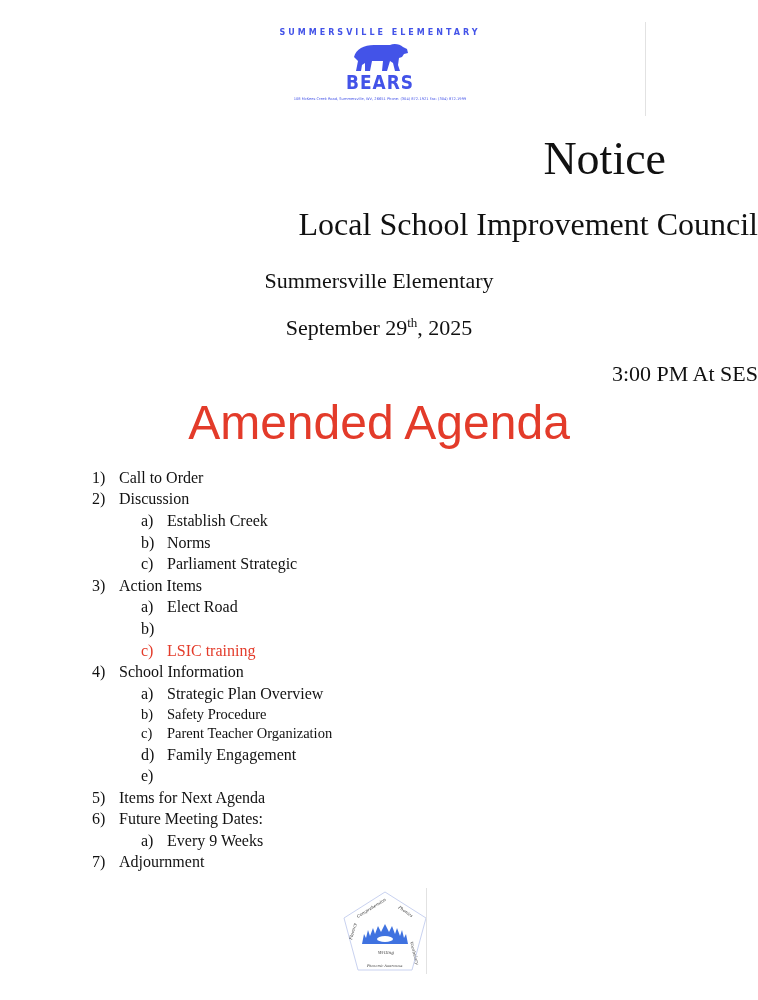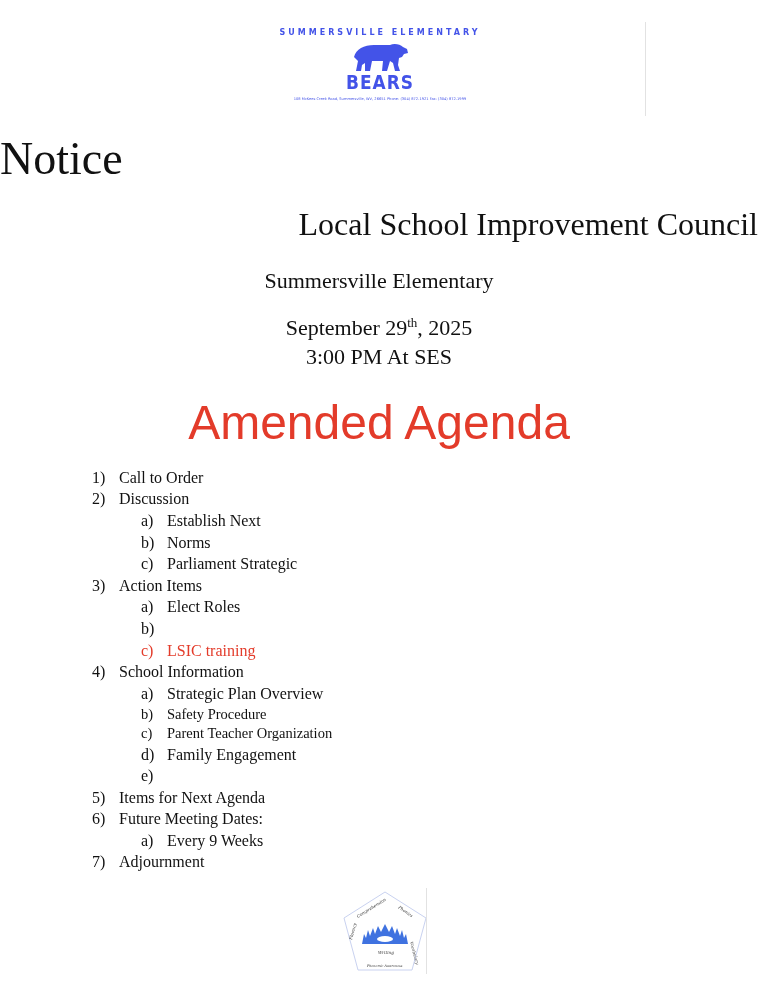--- a/index.html
+++ b/index.html
@@ -7,26 +7,26 @@
   body { position: relative; font-family: "DejaVu Serif", "Liberation Serif", serif; color: #111; }
 
   .header-logo { position: absolute; left: 250px; top: 24px; width: 260px; height: 96px; text-align: center; }
   .school-name { font-family: "DejaVu Sans", sans-serif; font-weight: bold; font-size: 8px; letter-spacing: 3px; color: #4353e8; margin-top: 4px; }
   .bear-icon { display: block; margin: 4px auto 0; width: 60px; height: 32px; }
   .bears-word { font-family: "DejaVu Sans", sans-serif; font-weight: bold; font-size: 17px; color: #4353e8; letter-spacing: 1px; line-height: 18px; transform: scaleY(1.15); }
   .address { font-family: "DejaVu Sans", sans-serif; font-size: 3.6px; color: #4353e8; margin-top: 6px; white-space: nowrap; }
 
   .vline-top { position: absolute; left: 645px; top: 22px; width: 1px; height: 94px; background: #e2e2e2; }
 
-  .title { position: absolute; top: 132px; left: 0; width: 666px; text-align: left; font-family: "Liberation Serif", serif; font-size: 46px; line-height: 54px; color: #111; }
+  .title { position: absolute; top: 132px; left: 0; width: 666px; text-align: right; font-family: "Liberation Serif", serif; font-size: 46px; line-height: 54px; color: #111; }
   .subtitle { position: absolute; top: 204px; left: 0; width: 758px; text-align: right; font-family: "Liberation Serif", serif; font-size: 32px; line-height: 40px; color: #111; }
   .school-line { position: absolute; top: 266px; left: 0; width: 758px; text-align: center; font-family: "Liberation Serif", serif; font-size: 22px; line-height: 30px; }
   .date-line { position: absolute; top: 314px; left: 0; width: 758px; text-align: center; font-family: "Liberation Serif", serif; font-size: 22px; line-height: 28px; }
   .date-line sup { font-size: 13px; vertical-align: 8px; line-height: 0; }
-  .time-line { position: absolute; top: 343px; left: 0; width: 758px; text-align: center; font-family: "Liberation Serif", serif; font-size: 22px; line-height: 28px; }
+  .time-line { position: absolute; top: 360px; left: 0; width: 758px; text-align: right; font-family: "Liberation Serif", serif; font-size: 22px; line-height: 28px; }
   .amended { position: absolute; top: 394px; left: 0; width: 758px; text-align: center; font-family: Liberation Sans, sans-serif; font-size: 48px; line-height: 58px; color: #e33b2a; }
 
   .agenda { position: absolute; left: 92px; top: 467px; width: 500px; font-family: "Liberation Serif", serif; font-size: 16px; color: #111; }
   .item { display: flex; height: 21.6px; align-items: center; }
   .item .num { width: 27px; flex: none; }
   .sub { display: flex; height: 21.6px; align-items: center; padding-left: 49px; }
   .sub .num { width: 26px; flex: none; }
   .sub.small { font-size: 14.5px; height: 19.6px; }
   .red { color: #e33b2a; }
 
@@ -58,38 +58,38 @@
       <span class="num">1)</span>
       <span>Call to Order</span>
     </div>
 
   <div class="item">
       <span class="num">2)</span>
       <span>Discussion</span>
     </div>
   <div class="sub">
       <span class="num">a)</span>
-      <span>Establish Next</span>
+      <span>Establish Creek</span>
     </div>
   <div class="sub">
       <span class="num">b)</span>
       <span>Norms</span>
     </div>
   <div class="sub">
       <span class="num">c)</span>
       <span>Parliament Strategic</span>
     </div>
 
   <div class="item">
       <span class="num">3)</span>
       <span>Action Items</span>
     </div>
   <div class="sub">
       <span class="num">a)</span>
-      <span>Elect Roles</span>
+      <span>Elect Road</span>
     </div>
   <div class="sub">
       <span class="num">b)</span>
     </div>
   <div class="sub red">
       <span class="num">c)</span>
       <span>LSIC training</span>
     </div>
 
   <div class="item">

